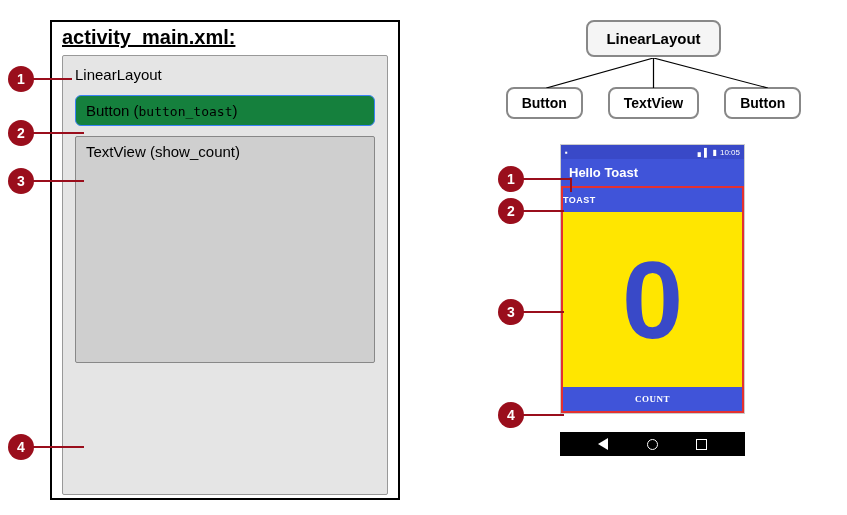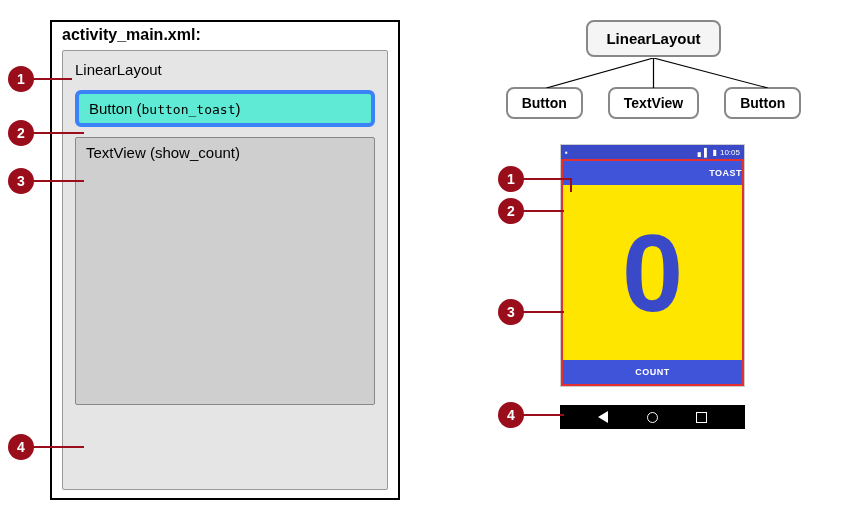--- a/index.html
+++ b/index.html
@@ -24,52 +24,53 @@
   }
   .xml-outer {
     border: 2px solid #000;
     width: 350px;
     height: 480px;
     padding: 4px 10px 10px 10px;
     background: #fff;
   }
   .xml-title {
     font-weight: bold;
-    font-size: 16px;
+    font-size: 20px;
     margin-bottom: 6px;
+    text-decoration: underline;
   }
   .linear-box {
     background: #e5e5e5;
     border: 1px solid #999;
     border-radius: 2px;
     height: 440px;
     padding: 10px 12px;
     position: relative;
   }
   .linear-label {
     font-size: 15px;
     margin-bottom: 12px;
   }
   .btn-box {
-    background: #5eead4;
-    border: 4px solid #3b82f6;
+    background: #15803d;
+    border: 1px solid #3b82f6;
     border-radius: 6px;
     padding: 6px 10px;
     font-size: 15px;
     margin-bottom: 10px;
   }
   .btn-box .paren { font-size: 15px; }
   .btn-box .id { font-family: monospace; font-size: 13px; }
   .textview-box {
     background: #cfcfcf;
     border: 1px solid #888;
     border-radius: 2px;
     padding: 6px 10px;
     font-size: 15px;
-    height: 268px;
+    height: 227px;
     margin-bottom: 10px;
   }
   
   .badge {
     position: absolute;
     width: 26px;
     height: 26px;
     background: #9a0e1c;
     color: #fff;
     border-radius: 50%;
@@ -156,21 +157,21 @@
     font-weight: bold;
     padding: 6px 8px;
   }
   .red-outline {
     border: 2px solid #e43030;
     margin: 0;
   }
   .phone-toast {
     background: #4054d9;
     color: #fff;
-    text-align: right;
+    text-align: left;
     font-size: 9px;
     font-weight: bold;
     padding: 7px 0;
     letter-spacing: 0.5px;
   }
   .phone-count-area {
     background: #ffe600;
     height: 175px;
     display: flex;
     align-items: center;
@@ -184,20 +185,21 @@
     line-height: 1;
   }
   .phone-count-btn {
     background: #4054d9;
     color: #fff;
     text-align: center;
     font-size: 9px;
     font-weight: bold;
     padding: 7px 0;
     letter-spacing: 0.5px;
+    font-family: Liberation Serif, serif;
   }
   .navbar {
     background: #000;
     height: 24px;
     margin-top: 18px;
     display: flex;
     justify-content: space-evenly;
     align-items: center;
     color: #fff;
     font-size: 12px;
@@ -289,20 +291,21 @@
 
       <div class="phone">
         <div class="statusbar">
           <span>▪</span>
           <div class="status-icons">
             <span>▖▌</span>
             <span>▮</span>
             <span>10:05</span>
           </div>
         </div>
+        <div class="appbar">Hello Toast</div>
 
         <div class="red-outline">
           <div class="phone-toast">TOAST</div>
           <div class="phone-count-area">
             <div class="big-zero">0</div>
           </div>
           <div class="phone-count-btn">COUNT</div>
         </div>
       </div>
 

